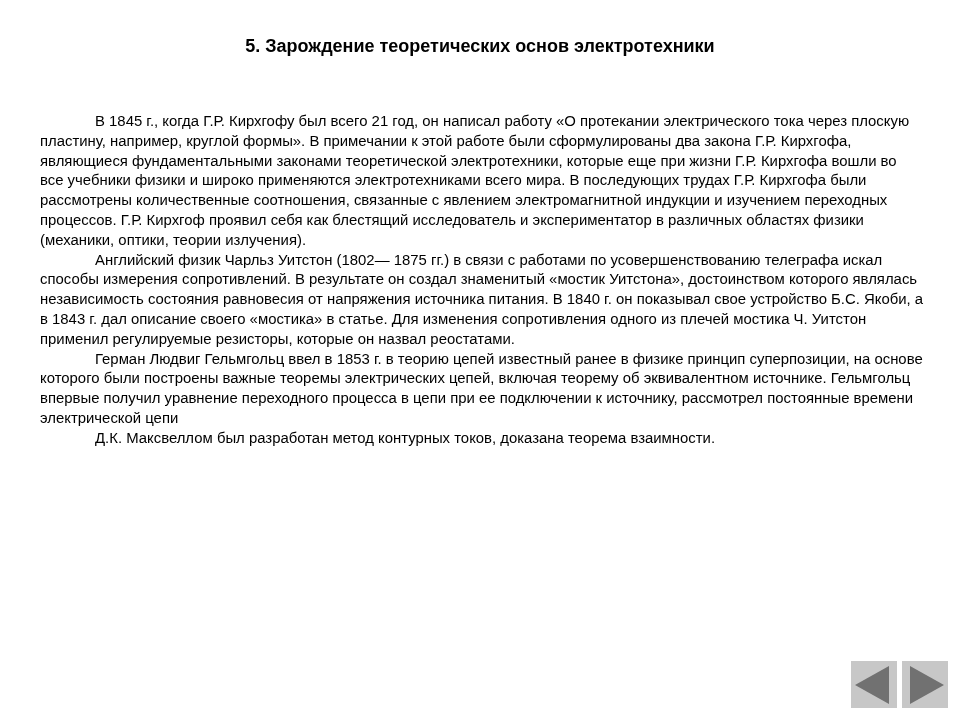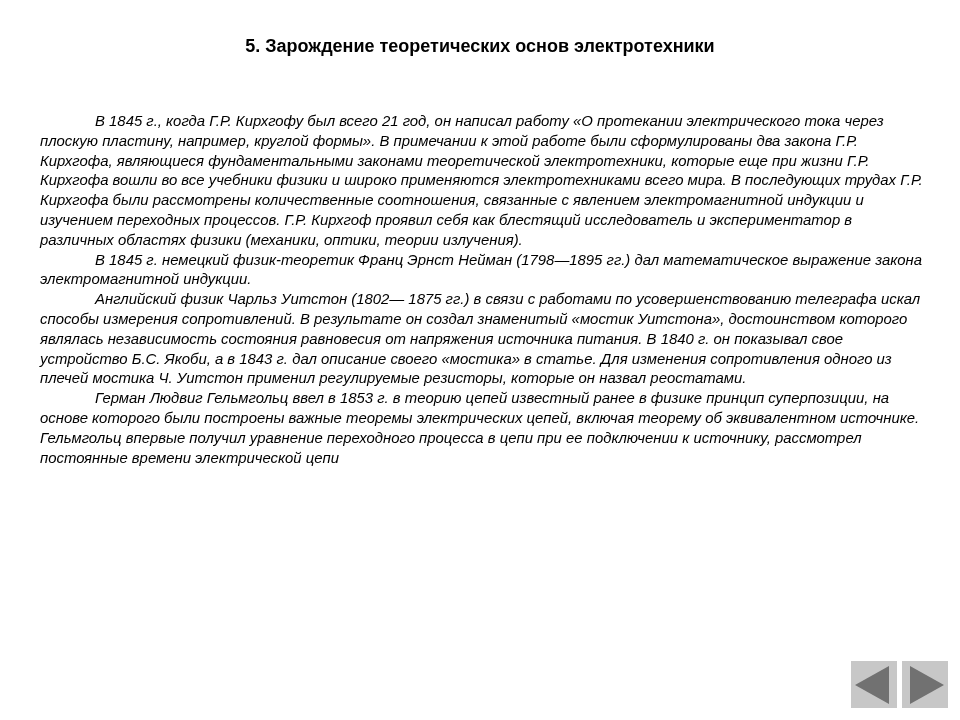--- a/index.html
+++ b/index.html
@@ -31,21 +31,20 @@
     width: 884px;
     font-size: 14.9px;
     line-height: 19.8px;
     text-align: left;
     color: #000000;
   }
   .slide-body p {
     margin: 0;
     padding: 0;
     text-indent: 55px;
-    font-style: italic;
   }
   .nav-button {
     position: absolute;
     top: 661px;
     width: 46px;
     height: 47px;
     background: #c7c7c7;
     border: none;
     padding: 0;
     margin: 0;
@@ -67,23 +66,23 @@
 </style>
 </head>
 <body>
 
 <div class="slide">
 
   <h1 class="slide-title">5. Зарождение теоретических основ электротехники</h1>
 
   <div class="slide-body">
     <p>В 1845 г., когда Г.Р. Кирхгофу был всего 21 год, он написал работу «О протекании электрического тока через плоскую пластину, например, круглой формы». В примечании к этой работе были сформулированы два закона Г.Р. Кирхгофа, являющиеся фундаментальными законами теоретической электротехники, которые еще при жизни Г.Р. Кирхгофа вошли во все учебники физики и широко применяются электротехниками всего мира. В последующих трудах Г.Р. Кирхгофа были рассмотрены количественные соотношения, связанные с явлением электромагнитной индукции и изучением переходных процессов. Г.Р. Кирхгоф проявил себя как блестящий исследователь и экспериментатор в различных областях физики (механики, оптики, теории излучения).</p>
-    <p>В 1845 г. немецкий физик-теоретик Франц Эрнст Нейман (1798—1895 гг.) дал математическое выражение закона электромагнитной индукции.</p>
     <p>Английский физик Чарльз Уитстон (1802— 1875 гг.) в связи с работами по усовершенствованию телеграфа искал способы измерения сопротивлений. В результате он создал знаменитый «мостик Уитстона», достоинством которого являлась независимость состояния равновесия от напряжения источника питания. В 1840 г. он показывал свое устройство Б.С. Якоби, а в 1843 г. дал описание своего «мостика» в статье. Для изменения сопротивления одного из плечей мостика Ч. Уитстон применил регулируемые резисторы, которые он назвал реостатами.</p>
     <p>Герман Людвиг Гельмгольц ввел в 1853 г. в теорию цепей известный ранее в физике принцип суперпозиции, на основе которого были построены важные теоремы электрических цепей, включая теорему об эквивалентном источнике. Гельмгольц впервые получил уравнение переходного процесса в цепи при ее подключении к источнику, рассмотрел постоянные времени электрической цепи</p>
+    <p>Д.К. Максвеллом был разработан метод контурных токов, доказана теорема взаимности.</p>
   </div>
 
   <button class="nav-button prev">
     <span class="tri tri-left"></span>
   </button>
 
   <button class="nav-button next">
     <span class="tri tri-right"></span>
   </button>
 

